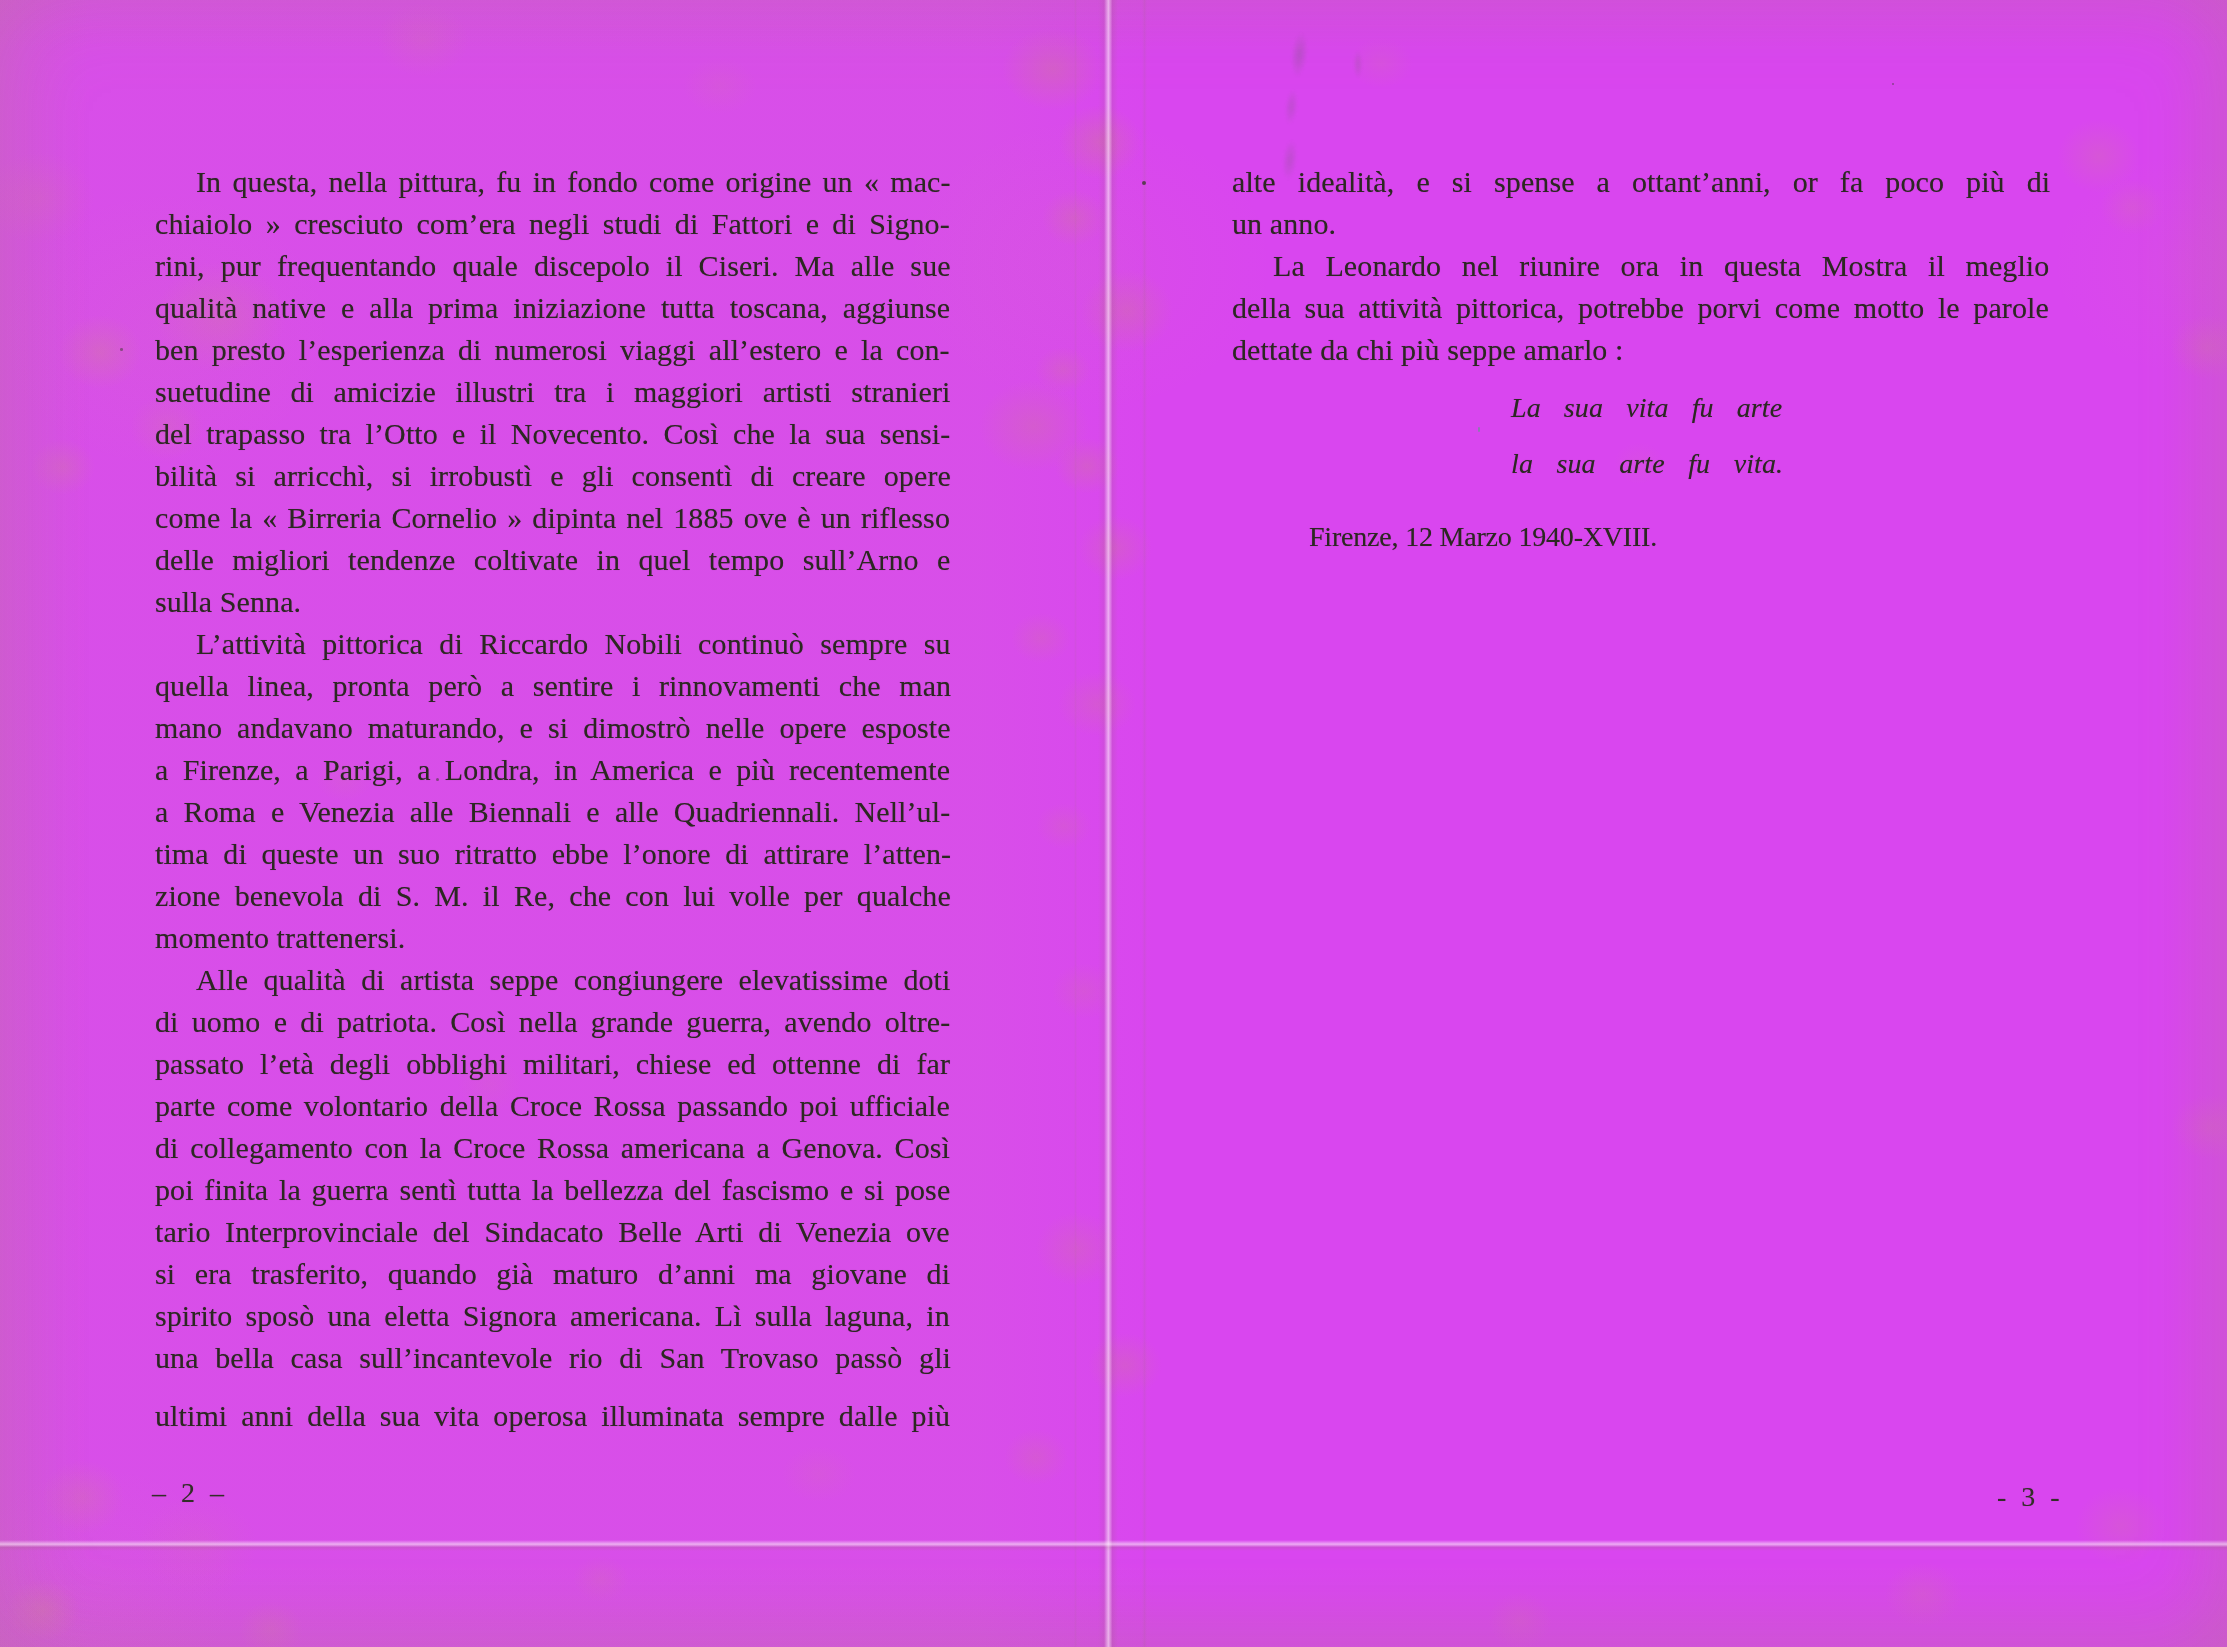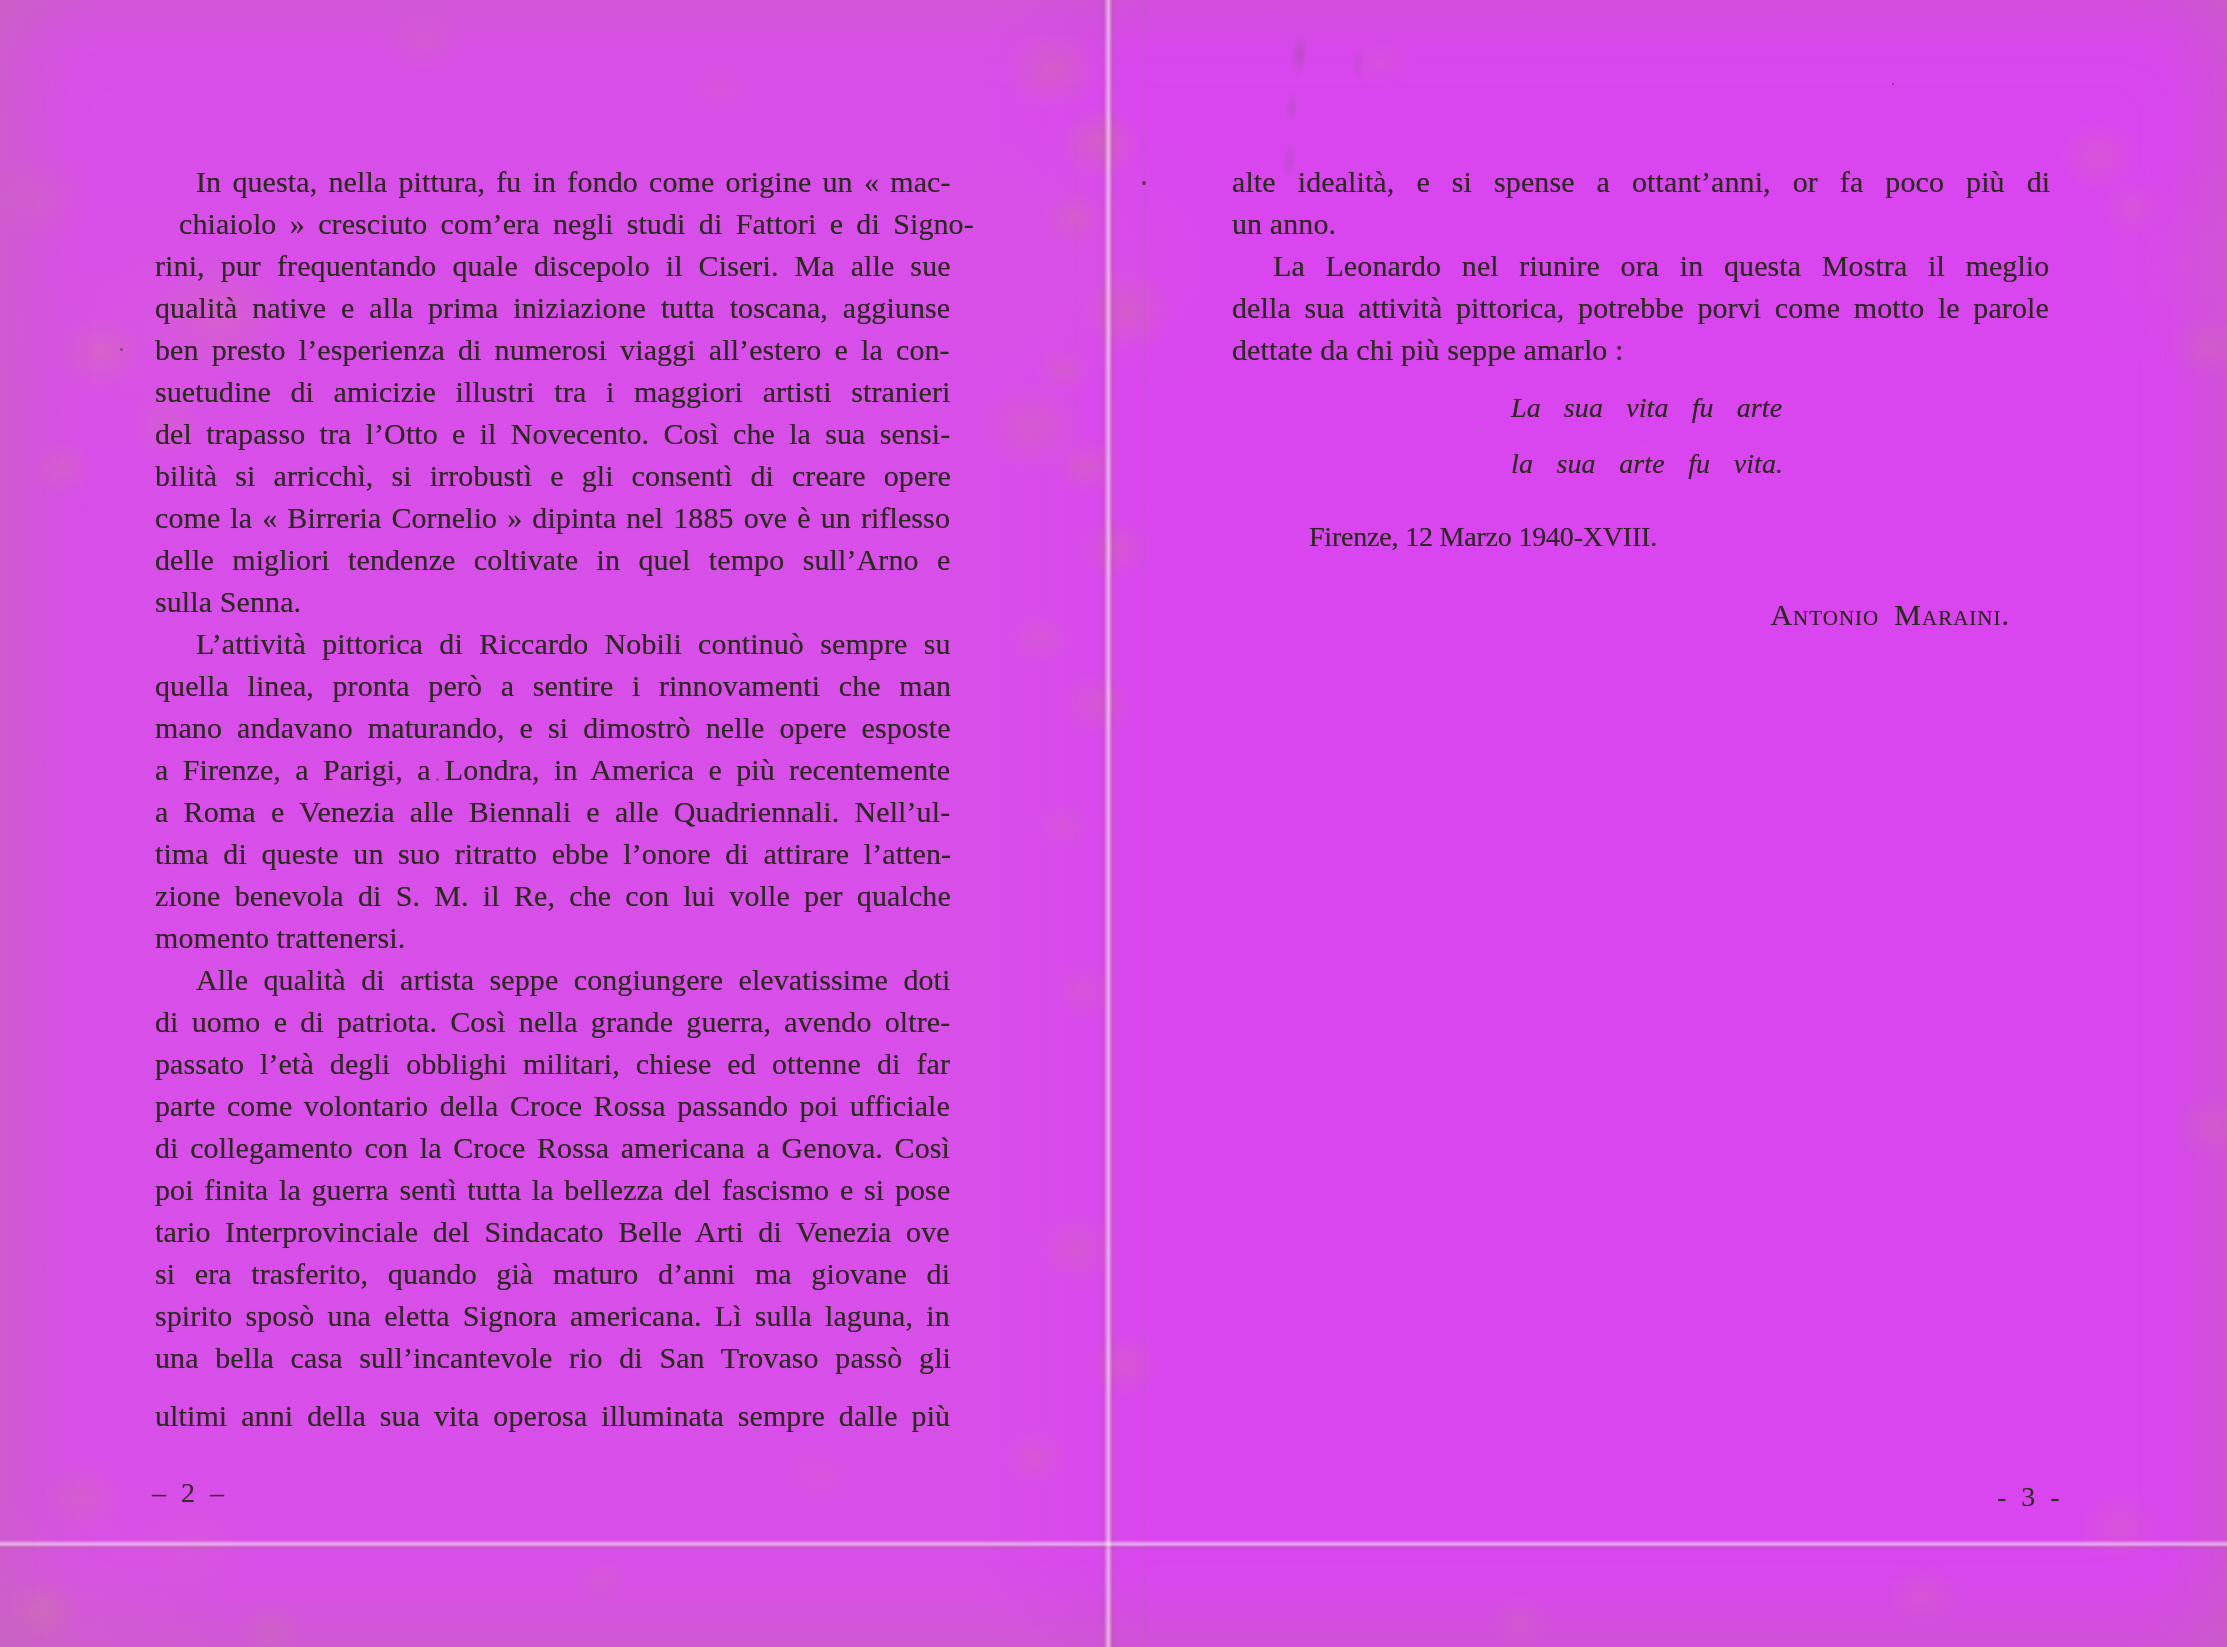--- a/index.html
+++ b/index.html
@@ -169,21 +169,21 @@
   <div class="smudge2"></div>
   <div class="speck sp1"></div>
   <div class="speck sp2"></div>
   <div class="speck sp3"></div>
   <div class="speck sp4"></div>
   <div class="speck sp5"></div>
   <div class="speck sp6"></div>
 
   <div class="textblock tb-left">
     <div class="line jline indent" style="word-spacing: 3.6px;"><span>In questa, nella pittura, fu in fondo come origine un « mac-</span></div>
-    <div class="line jline" style="word-spacing: 5.7px; margin-left: 24px;"><span>chiaiolo » cresciuto com’era negli studi di Fattori e di Signo-</span></div>
+    <div class="line jline" style="word-spacing: 5.7px;"><span>chiaiolo » cresciuto com’era negli studi di Fattori e di Signo-</span></div>
     <div class="line jline" style="word-spacing: 8.4px;"><span>rini, pur frequentando quale discepolo il Ciseri. Ma alle sue</span></div>
     <div class="line jline" style="word-spacing: 7.3px;"><span>qualità native e alla prima iniziazione tutta toscana, aggiunse</span></div>
     <div class="line jline" style="word-spacing: 5.5px;"><span>ben presto l’esperienza di numerosi viaggi all’estero e la con-</span></div>
     <div class="line jline" style="word-spacing: 12px;"><span>suetudine di amicizie illustri tra i maggiori artisti stranieri</span></div>
     <div class="line jline" style="word-spacing: 6.6px;"><span>del trapasso tra l’Otto e il Novecento. Così che la sua sensi-</span></div>
     <div class="line jline" style="word-spacing: 10.4px;"><span>bilità si arricchì, si irrobustì e gli consentì di creare opere</span></div>
     <div class="line jline" style="word-spacing: 2.4px;"><span>come la « Birreria Cornelio » dipinta nel 1885 ove è un riflesso</span></div>
     <div class="line jline" style="word-spacing: 10.8px;"><span>delle migliori tendenze coltivate in quel tempo sull’Arno e</span></div>
     <div class="line pline">sulla Senna.</div>
     <div class="line jline indent" style="word-spacing: 8.7px;"><span>L’attività pittorica di Riccardo Nobili continuò sempre su</span></div>
@@ -211,19 +211,18 @@
     <div class="line jline" style="word-spacing: 14.4px;"><span>alte idealità, e si spense a ottant’anni, or fa poco più di</span></div>
     <div class="line pline">un anno.</div>
     <div class="line jline indent" style="word-spacing: 13px;"><span>La Leonardo nel riunire ora in questa Mostra il meglio</span></div>
     <div class="line jline" style="word-spacing: 6px;"><span>della sua attività pittorica, potrebbe porvi come motto le parole</span></div>
     <div class="line pline">dettate da chi più seppe amarlo :</div>
     <div class="quote">
       <div class="line jline qline" style="word-spacing: 16px;"><span>La sua vita fu arte</span></div>
       <div class="line jline qline" style="word-spacing: 16.4px; margin-top: 20px;"><span>la sua arte fu vita.</span></div>
     </div>
     <div class="dateline">Firenze, 12 Marzo 1940-XVIII.</div>
-    <div class="signature">Antonio Maraini.</div>
   </div>
 
   <div class="pagenum pn-left">– 2 –</div>
   <div class="pagenum pn-right">- 3 -</div>
 </div>
 
 
 </body></html>

